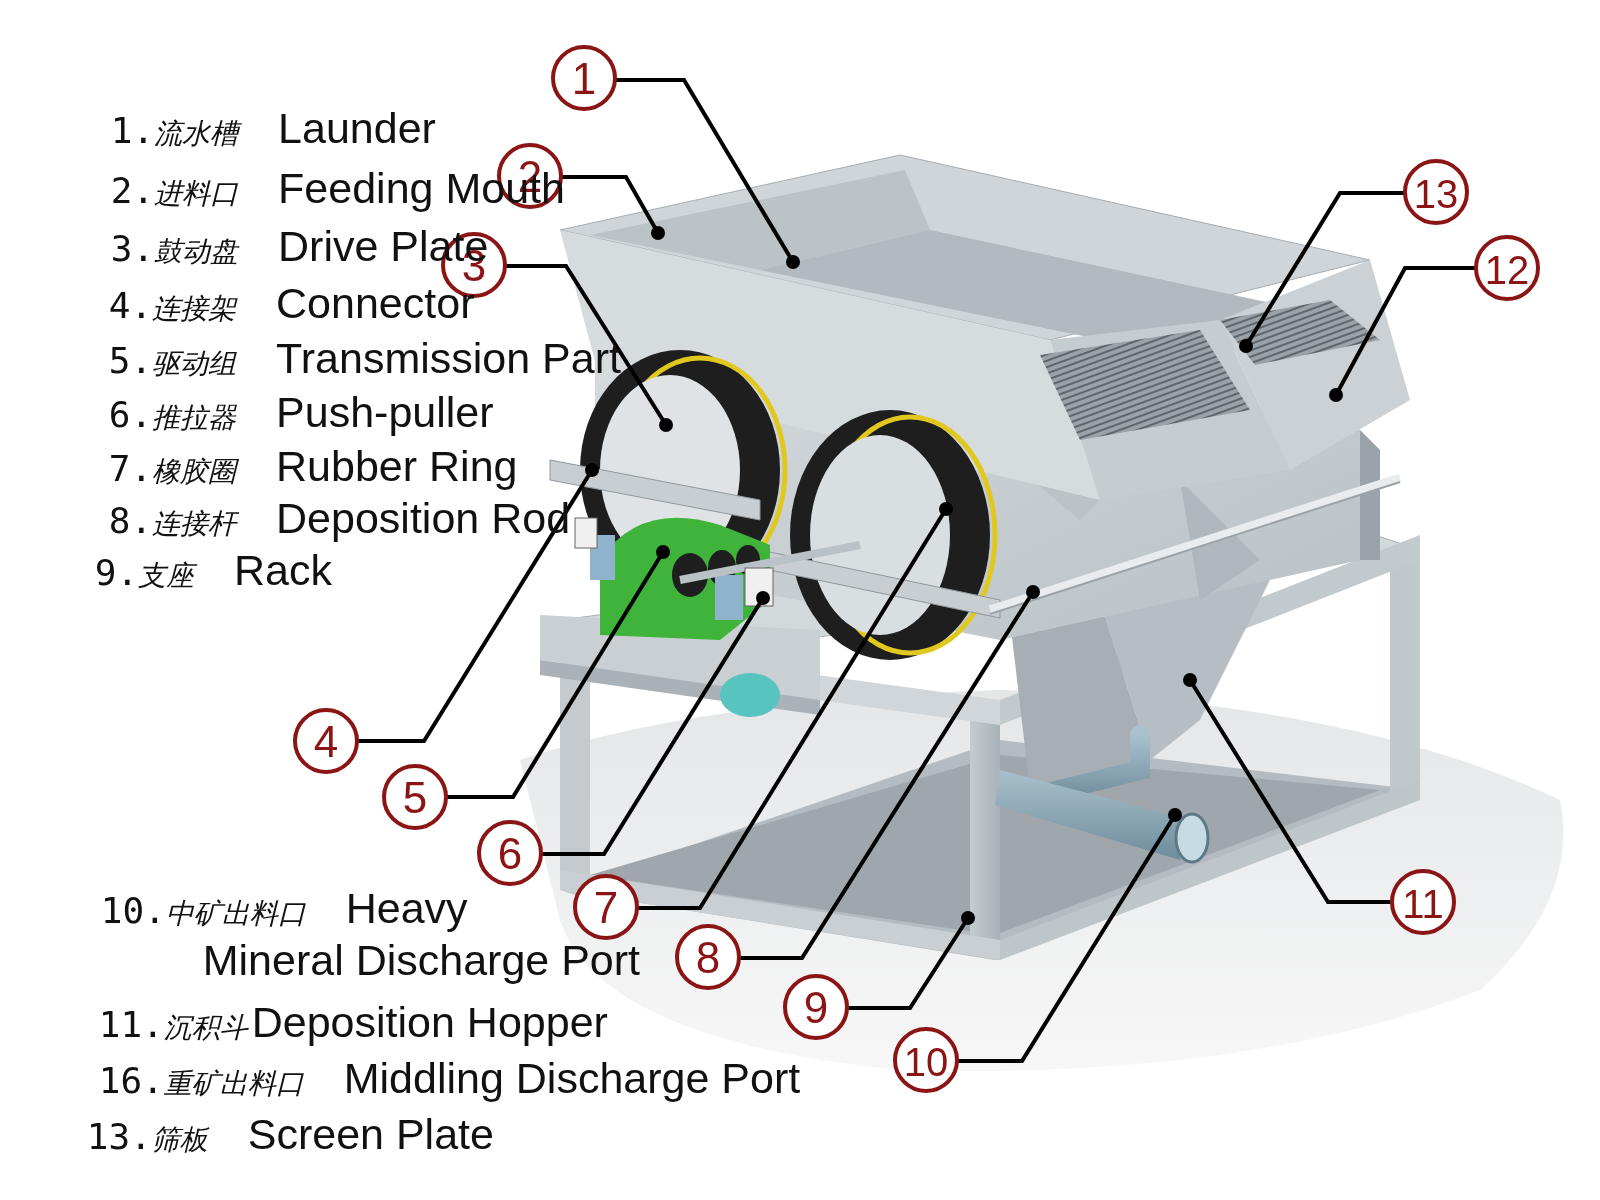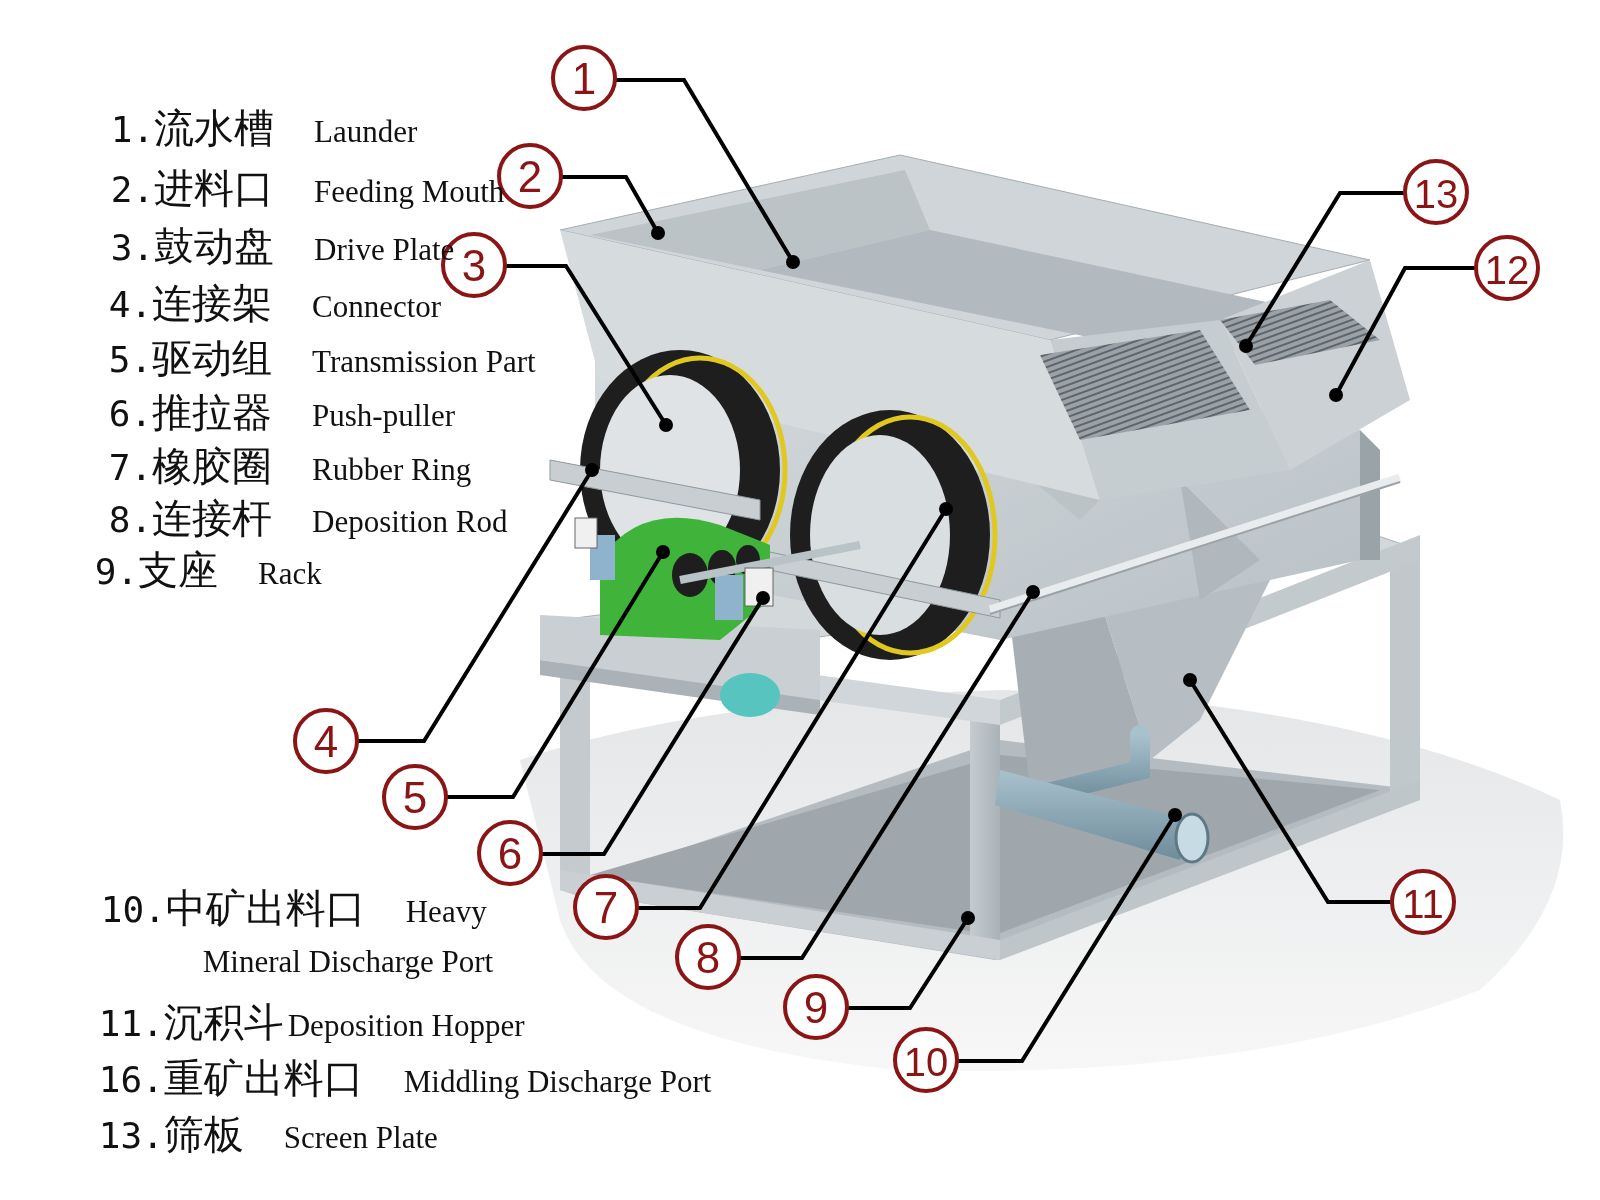--- a/index.html
+++ b/index.html
@@ -1,21 +1,21 @@
 <!DOCTYPE html>
 <html><head>
 <meta charset="utf-8">
 <style>
   html, body { margin: 0; padding: 0; background: #ffffff; }
   body { width: 1600px; height: 1200px; position: relative; overflow: hidden; font-family: "DejaVu Sans Mono", "Liberation Mono", monospace; }
   .diagram { position: absolute; left: 0; top: 0; width: 1600px; height: 1200px; }
   .legend-line { position: absolute; font-size: 36px; color: #111; white-space: pre; letter-spacing: 0px; line-height: 40px; }
   .legend-line .num { display: inline-block; }
-  .legend-line .zh { font-family: "DejaVu Sans", sans-serif; font-size: 40px; margin-right: 40px; }
-  .legend-line .en { font-family: Liberation Serif, serif; font-size: 31px; }
+  .legend-line .zh { font-family: "DejaVu Sans", sans-serif; font-size: 28px; margin-right: 40px; font-style: italic; }
+  .legend-line .en { font-family: Liberation Sans, sans-serif; font-size: 43px; }
   .callout-text { font-family: "Liberation Sans", sans-serif; font-size: 44px; fill: #8b1414; }
 </style>
 </head>
 <body>
 
 <div class="diagram">
   <svg width="1600" height="1200" viewBox="0 0 1600 1200" xmlns="http://www.w3.org/2000/svg">
     <defs>
       <linearGradient id="floor" x1="0" y1="0" x2="0" y2="1">
         <stop offset="0" stop-color="#e4e6e8"></stop>
@@ -260,16 +260,16 @@
   </div>
   <div class="legend-line" style="left:116px; top:900px;">
     <span class="en">Mineral Discharge Port</span>
   </div>
   <div class="legend-line" style="left:12px; top:962px;">
     <span class="num">11.</span><span class="zh" style="margin-right:4px">沉积斗</span><span class="en">Deposition Hopper</span>
   </div>
   <div class="legend-line" style="left:12px; top:1018px;">
     <span class="num">16.</span><span class="zh">重矿出料口</span><span class="en">Middling Discharge Port</span>
   </div>
-  <div class="legend-line" style="left:12px; top:1074px;">
+  <div class="legend-line" style="left:0; top:1074px;">
     <span class="num">13.</span><span class="zh">筛板</span><span class="en">Screen Plate</span>
   </div>
 </div>
 
 </body></html>

